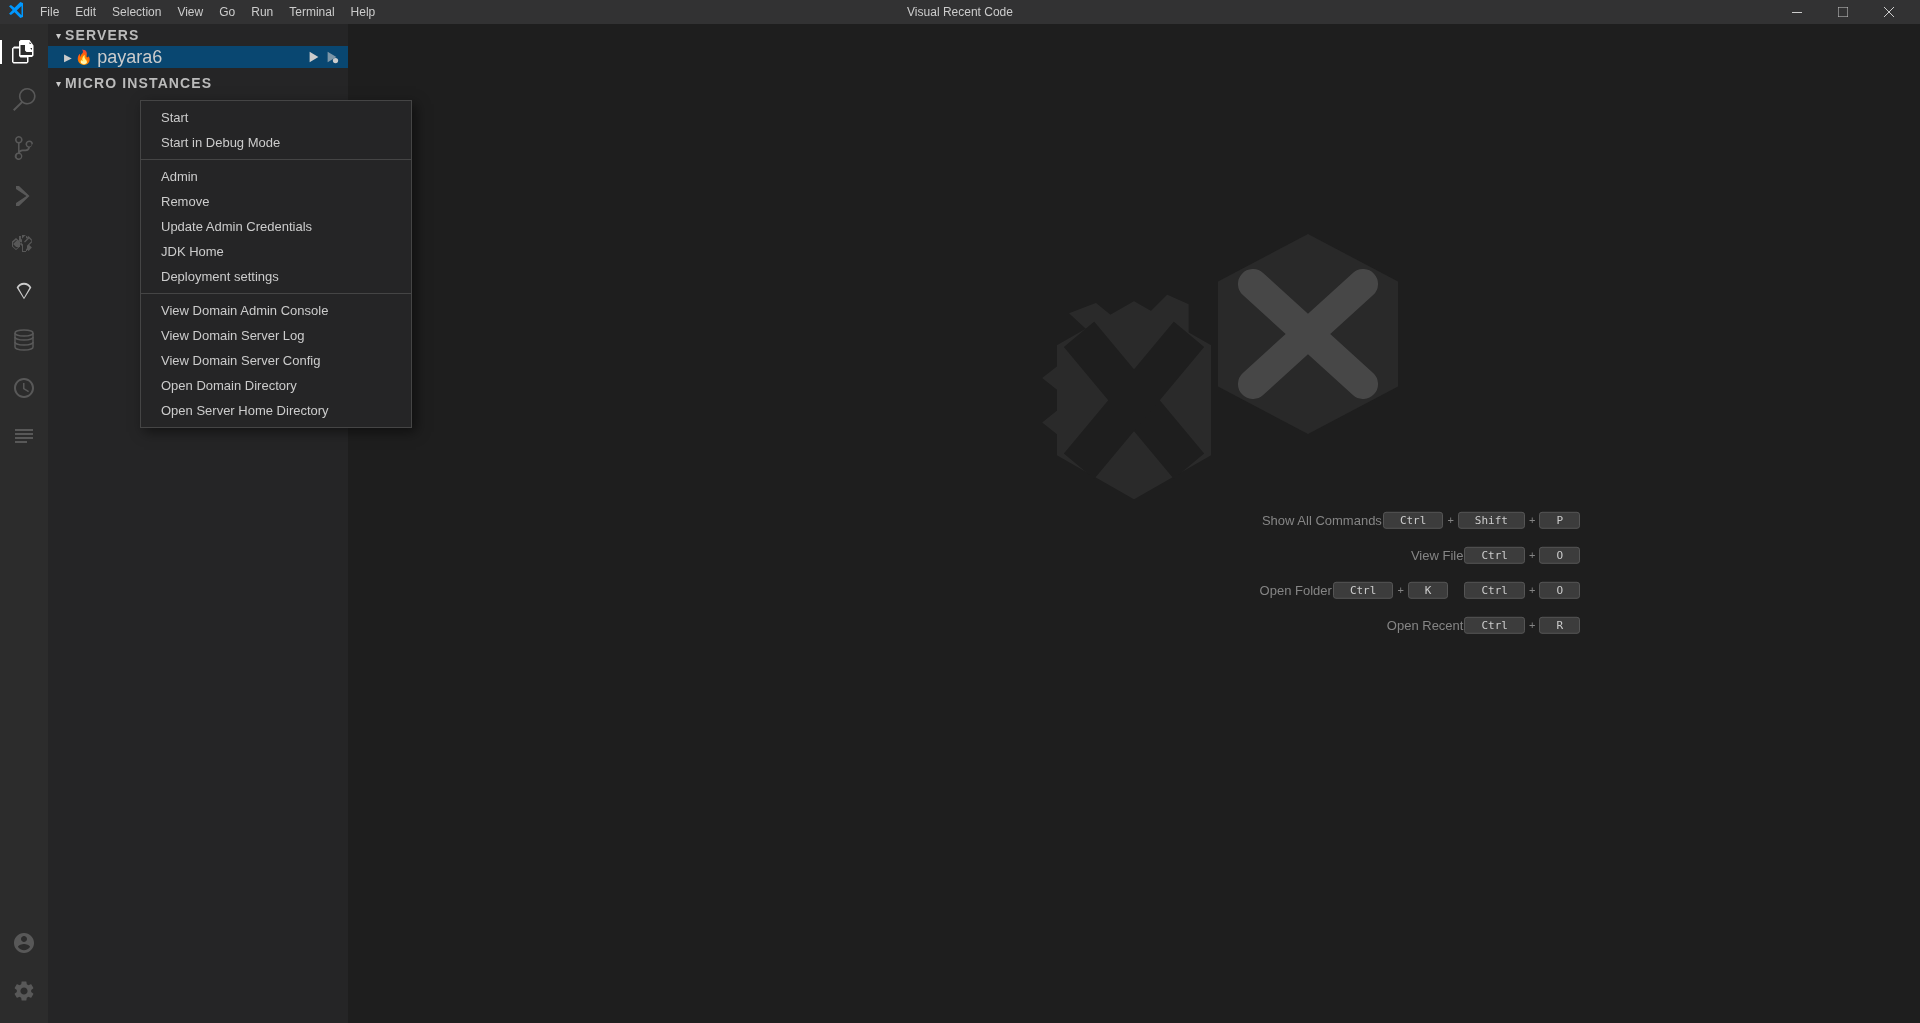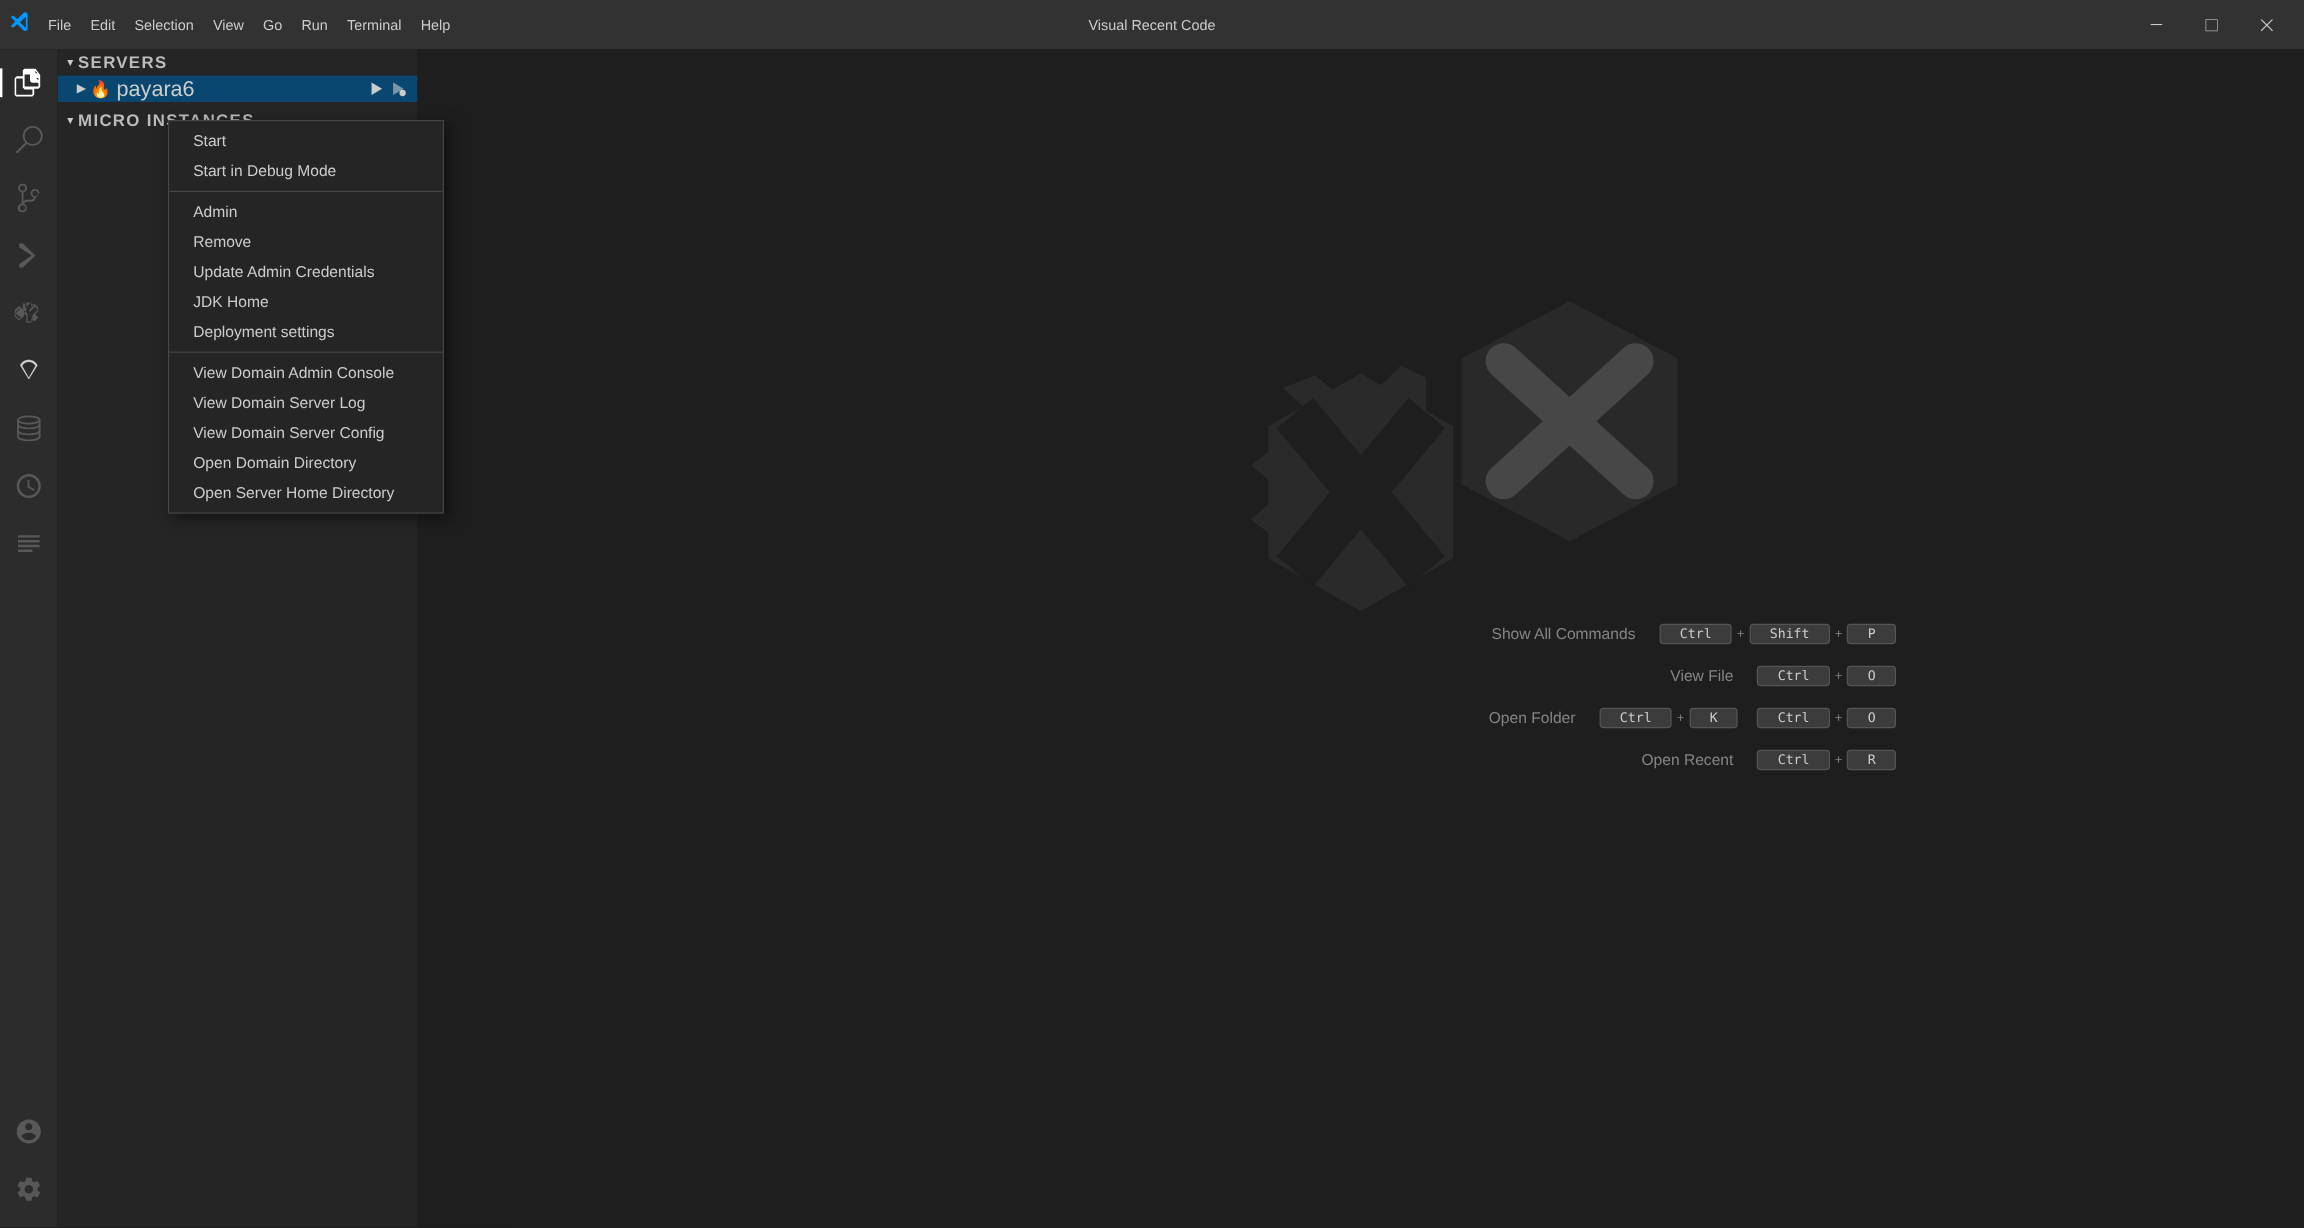--- a/index.html
+++ b/index.html
@@ -10,21 +10,21 @@
       font-family: 'Segoe UI', Tahoma, Geneva, Verdana, sans-serif;
       font-size: 13px;
       color: #cccccc;
       overflow: hidden;
       display: flex;
       flex-direction: column;
     }
 
     
     .title-bar {
-      height: 41px;
+      height: 24px;
       background: #323233;
       display: flex;
       align-items: center;
       justify-content: space-between;
       padding: 0 8px;
       flex-shrink: 0;
     }
     .title-bar-left {
       display: flex;
       align-items: center;
@@ -220,21 +220,21 @@
       cursor: pointer;
       height: 22px;
       margin-top: 4px;
     }
 
     
     .context-menu {
       position: absolute;
       left: 140px;
       top: 100px;
-      width: 230px;
+      width: 272px;
       background: #252526;
       border: 1px solid #454545;
       box-shadow: 4px 4px 12px rgba(0,0,0,0.5);
       z-index: 1000;
       padding: 4px 0;
     }
     .context-menu-item {
       padding: 5px 20px;
       cursor: pointer;
       font-size: 13px;
@@ -258,21 +258,21 @@
 
     .shortcut-list {
       display: flex;
       flex-direction: column;
       gap: 18px;
       align-items: flex-end;
     }
     .shortcut-row {
       display: flex;
       align-items: center;
-      gap: 20px;
+      gap: 1px;
       justify-content: flex-end;
     }
     .shortcut-label {
       font-size: 13px;
       color: #858585;
       text-align: right;
     }
     .kbd-group {
       display: flex;
       align-items: center;

